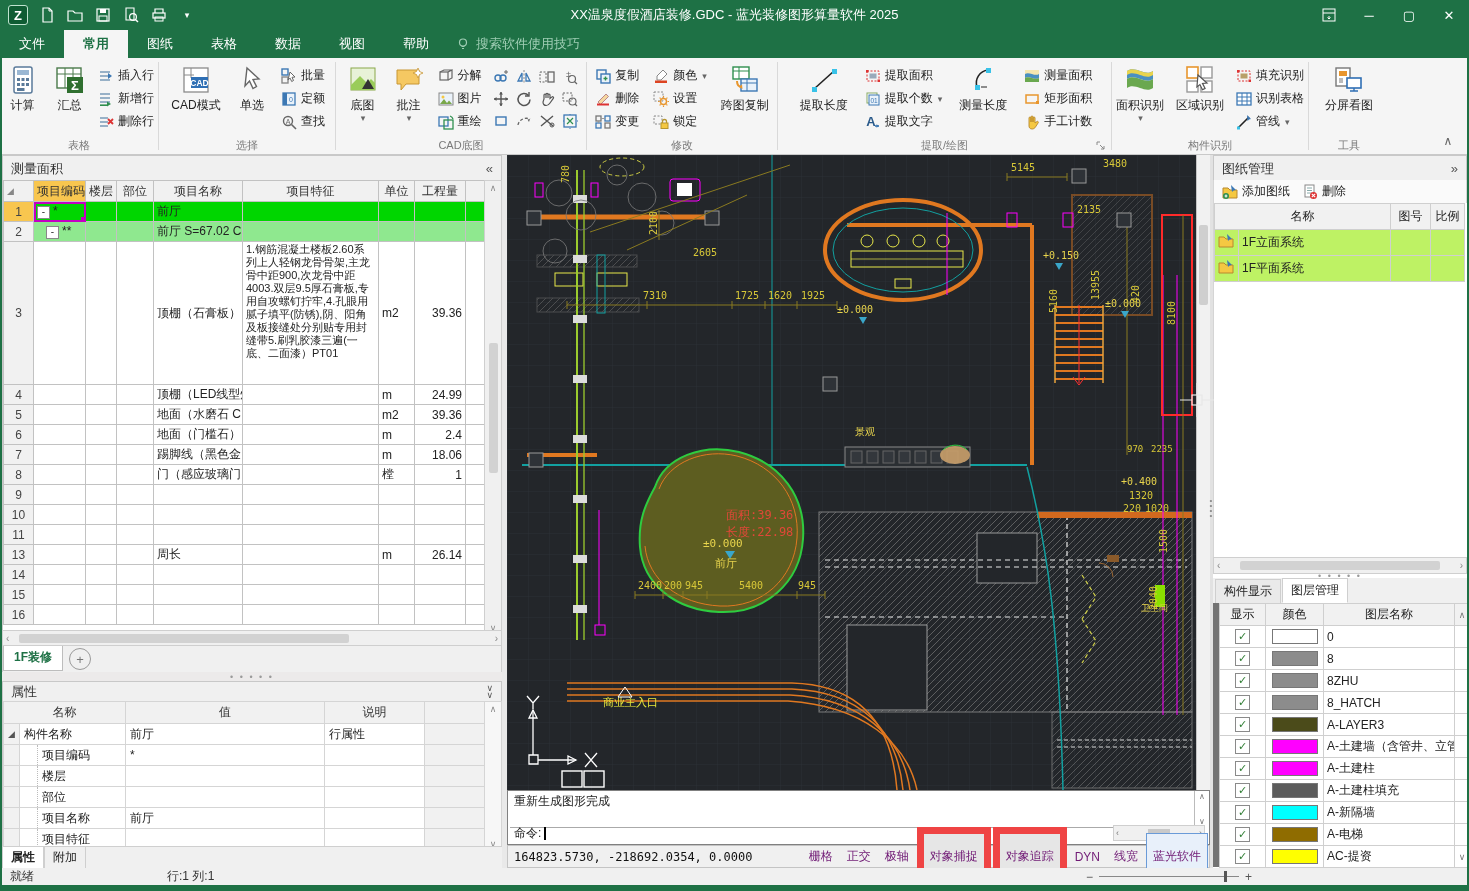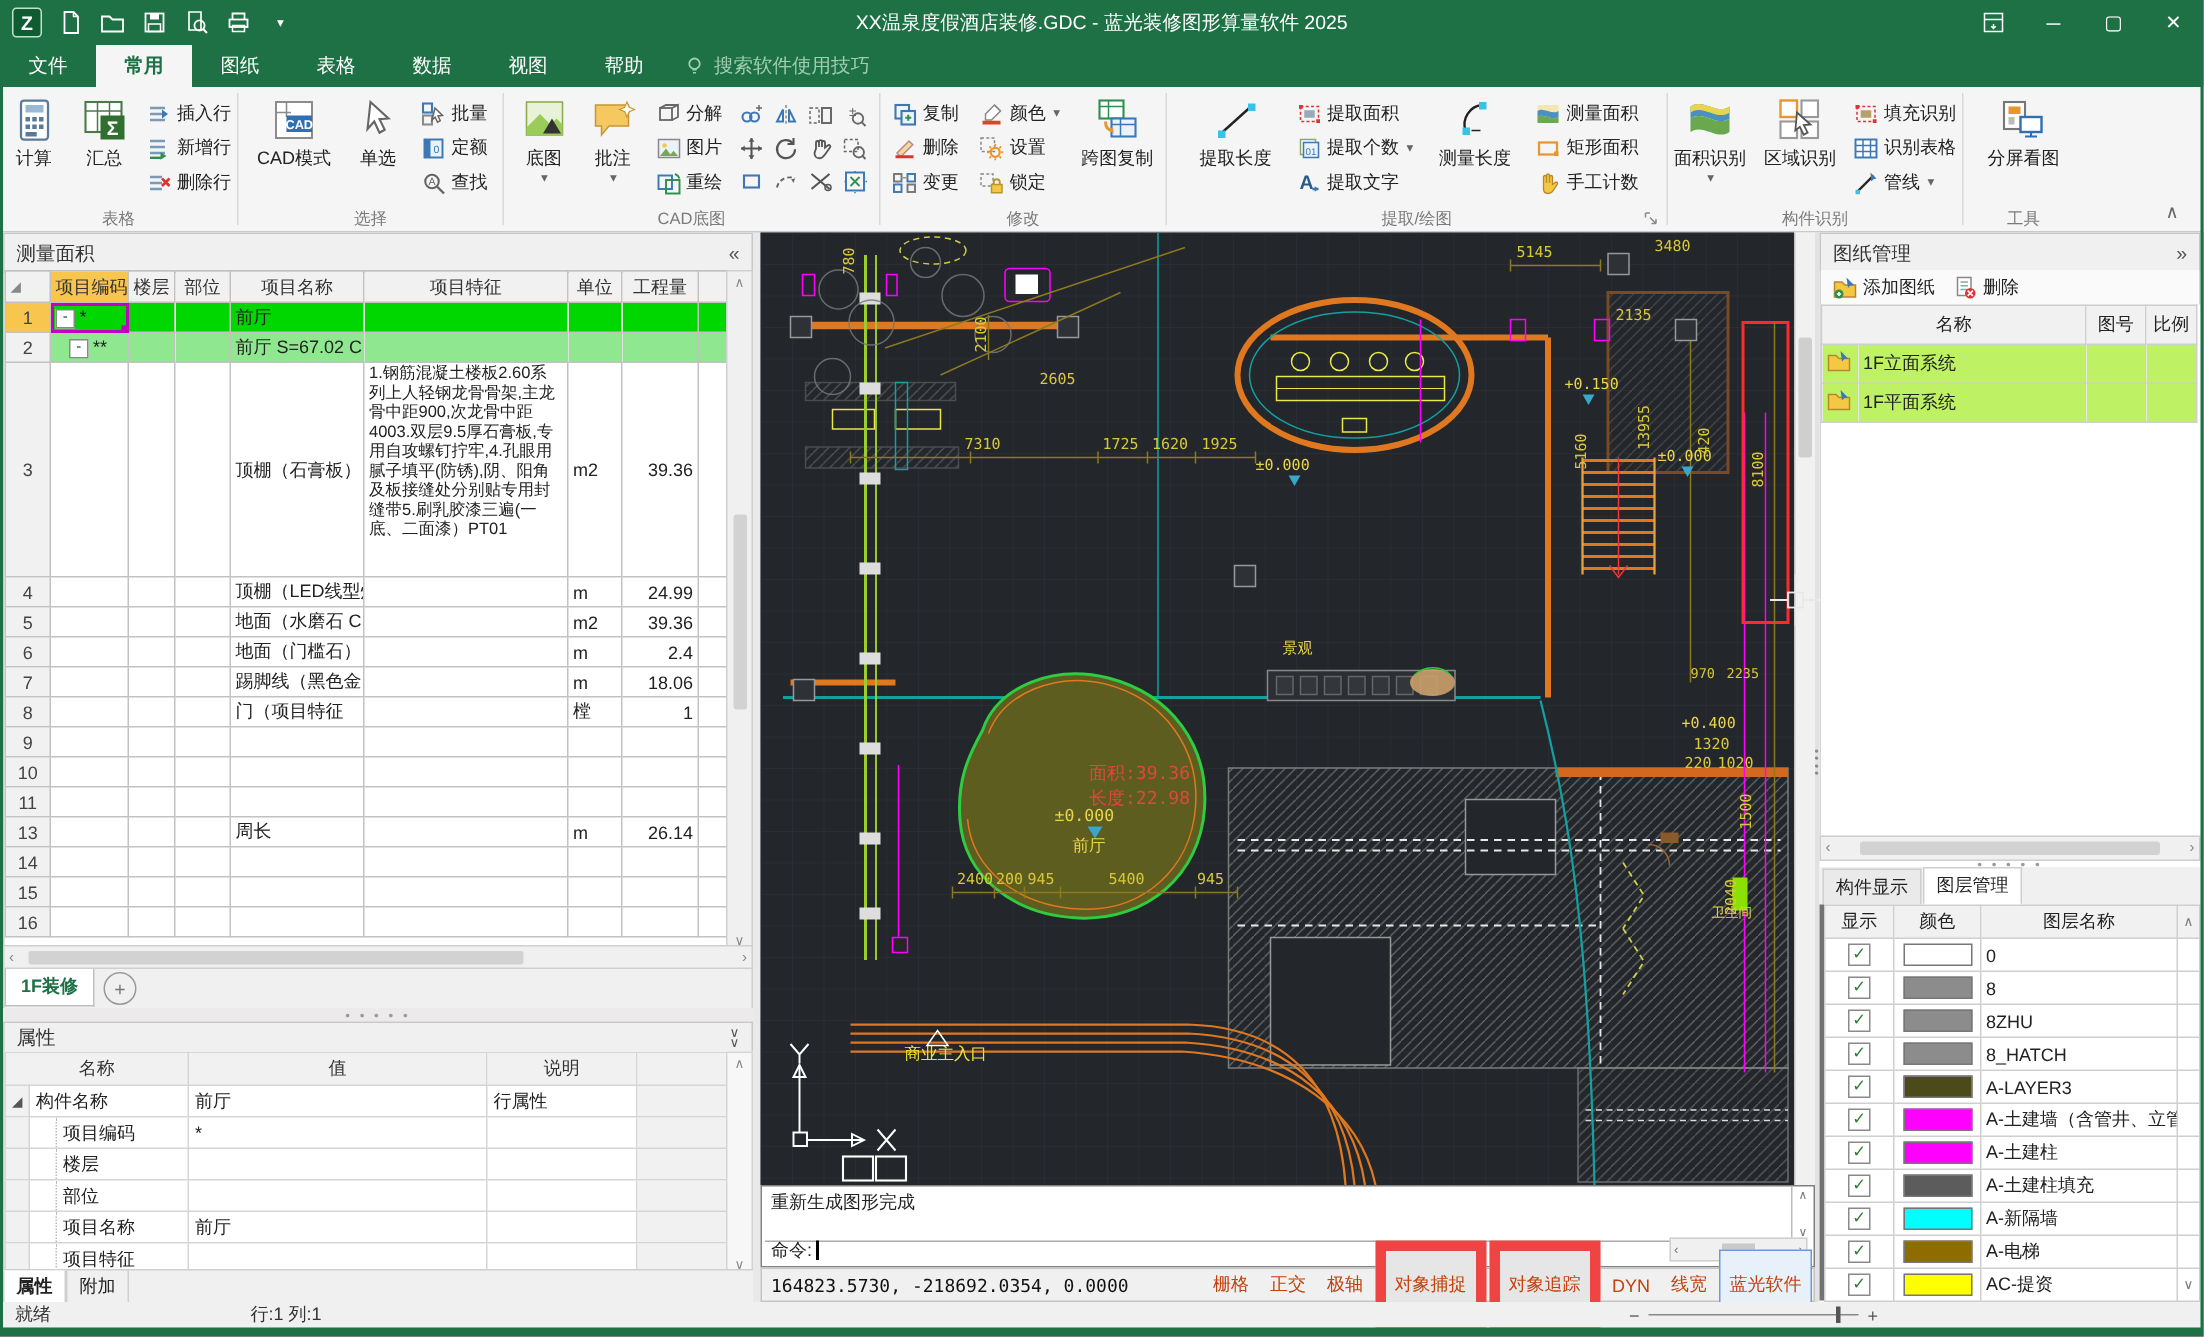--- a/index.html
+++ b/index.html
@@ -101,21 +101,21 @@
   .cmdhist{position:absolute;left:2px;top:1px;right:16px;height:33px;border-bottom:1px solid #aaa;padding:1px 4px;line-height:16px;overflow:hidden}
   .cmdvs{position:absolute;right:0;top:0;width:14px;height:34px;border-left:1px solid #bbb;display:flex;flex-direction:column;justify-content:space-between;align-items:center;font-size:8px;color:#777;padding:1px 0}
   .cmdline{position:absolute;left:2px;bottom:2px;height:17px;display:flex;align-items:center;padding-left:4px}
   .caret{display:inline-block;width:2px;height:13px;background:#000;margin-left:3px}
   .cmdhs{position:absolute;right:4px;bottom:3px;width:86px;height:14px;background:#f0f0f0;border:1px solid #cfcfcf;display:flex;align-items:center;justify-content:space-between;font-size:9px;color:#777;padding:0 2px}
   .cmdhthumb{width:22px;height:9px;background:#c9c9c9}
 
   
   .cadstat{position:absolute;left:507px;top:845px;width:703px;height:23px;background:#f0f0f0;border:1px solid #c4c4c4;box-sizing:border-box;display:flex;align-items:center;font-size:12px}
   .coords{font-family:"DejaVu Sans Mono",monospace;font-size:12px;padding-left:6px;color:#111}
-  .tgl{padding:14px 6px;margin:0 1px;color:#c2410c}
+  .tgl{padding:14px 6px;margin:0 1px;color:#701a75}
   .tgl.on{border:7px solid #ef4444;background:#e6e6e6}
   .tgl.brand{border:1px solid #6a9bd8;background:#e8f0fa}
 
   
   .statusrow{position:absolute;left:2px;right:2px;bottom:6px;height:17px;background:#f0f0f0;display:flex;align-items:center;font-size:12px;color:#333}
   .zoomslider{position:absolute;right:215px;display:flex;align-items:center;gap:6px;color:#555}
   .ztrack{width:140px;height:1px;background:#888;position:relative}
   .zthumb{position:absolute;right:12px;top:-5px;width:3px;height:11px;background:#555}
 
   
@@ -125,21 +125,21 @@
   .dmtable{position:absolute;left:0;right:0;top:48px;height:354px;border-left:1px solid #d5d5d5;background:#fff}
   table.dgrid{border-collapse:collapse;table-layout:fixed;width:250px;font-size:12px}
   table.dgrid td,table.dgrid th{border:1px solid #cfcfcf;height:25px;padding:0 3px;overflow:hidden;white-space:nowrap;font-weight:normal;background:#bef264}
   table.dgrid th{background:#f1f1f1;text-align:center}
   td.ysel{background:#fbe8a6}
   .rscroll{position:absolute;left:0;right:0;top:402px;height:15px}
   .rsplitdots{position:absolute;left:0;right:0;top:417px;height:6px}
   .rtabs{position:absolute;left:0;right:0;top:423px;height:25px;background:#f0f0f0;display:flex;align-items:flex-end;padding-left:2px;border-bottom:1px solid #cfcfcf}
   .rtab{padding:3px 8px;border:1px solid #cfcfcf;border-bottom:none;background:#eaeaea;margin-right:1px}
   .rtab.active{background:#fff;border-bottom:1px solid #fff}
-  .laywrap{position:absolute;left:0;right:0;top:448px;height:264px;background:#fff;border-left:3px solid #737373}
+  .laywrap{position:absolute;left:0;right:0;top:448px;height:264px;background:#fff;border-left:6px solid #737373}
   table.lgrid{border-collapse:collapse;table-layout:fixed;width:250px;font-size:12px}
   table.lgrid td,table.lgrid th{border:1px solid #cfcfcf;height:21px;padding:0 3px;overflow:hidden;white-space:nowrap;font-weight:normal}
   table.lgrid th{background:#f1f1f1;text-align:center}
   .chk{width:13px;height:13px;border:1px solid #8a8a8a;background:#fff;margin:0 auto;display:flex;align-items:center;justify-content:center;color:#2e7d32;font-size:11px;line-height:11px}
   .swatch{width:44px;height:13px;border:1px solid #777;margin:0 auto}
   .lvs{font-size:9px;color:#777;text-align:center}
 
   .ic16{width:16px;height:16px;flex:none}
   .ic14{width:14px;height:14px;flex:none}
 </style>
@@ -788,21 +788,21 @@
               <td></td>
               <td class="ct">m</td>
               <td class="rt">18.06</td>
               <td></td>
             </tr>
         <tr>
               <td class="num">8</td>
               <td></td>
               <td></td>
               <td></td>
-              <td>门（项目特征</td>
+              <td>门（感应玻璃门</td>
               <td></td>
               <td class="ct">樘</td>
               <td class="rt">1</td>
               <td></td>
             </tr>
         <tr>
               <td class="num">9</td>
               <td></td>
               <td></td>
               <td></td>

